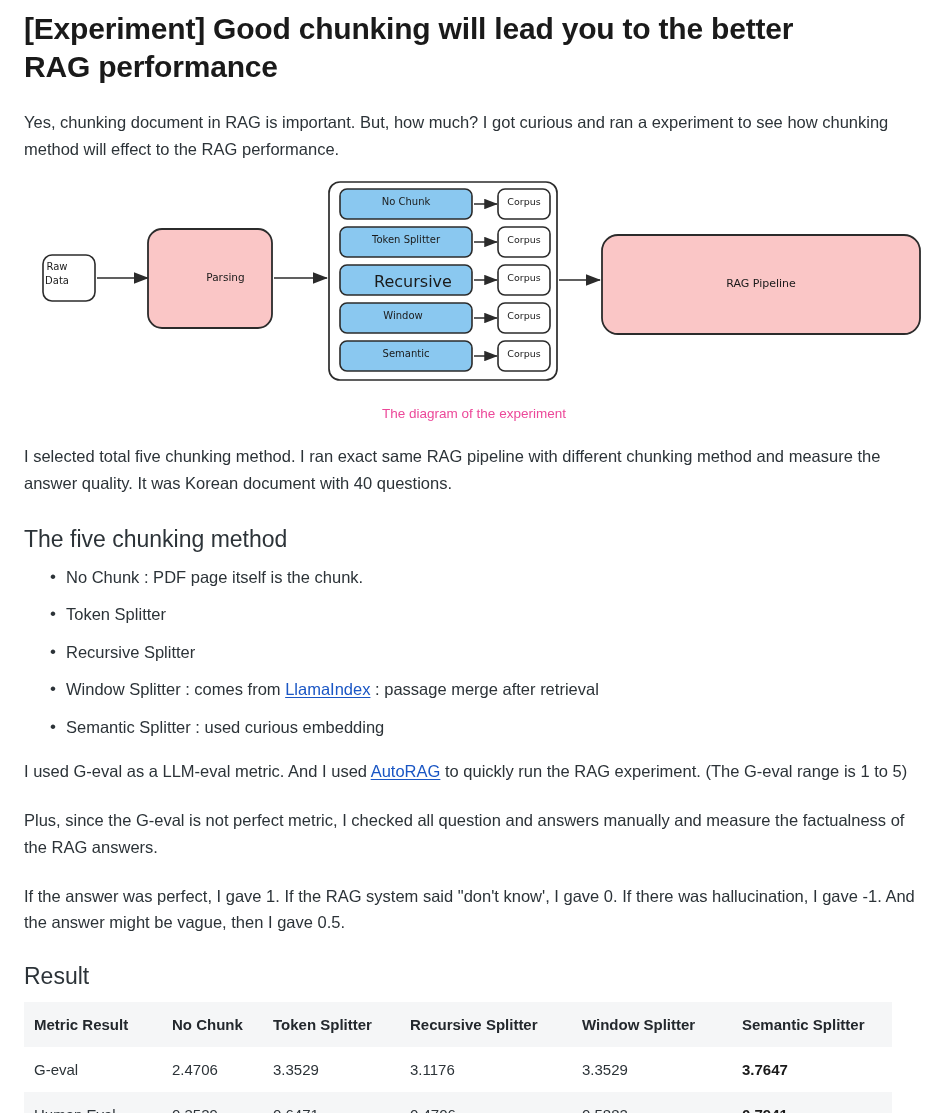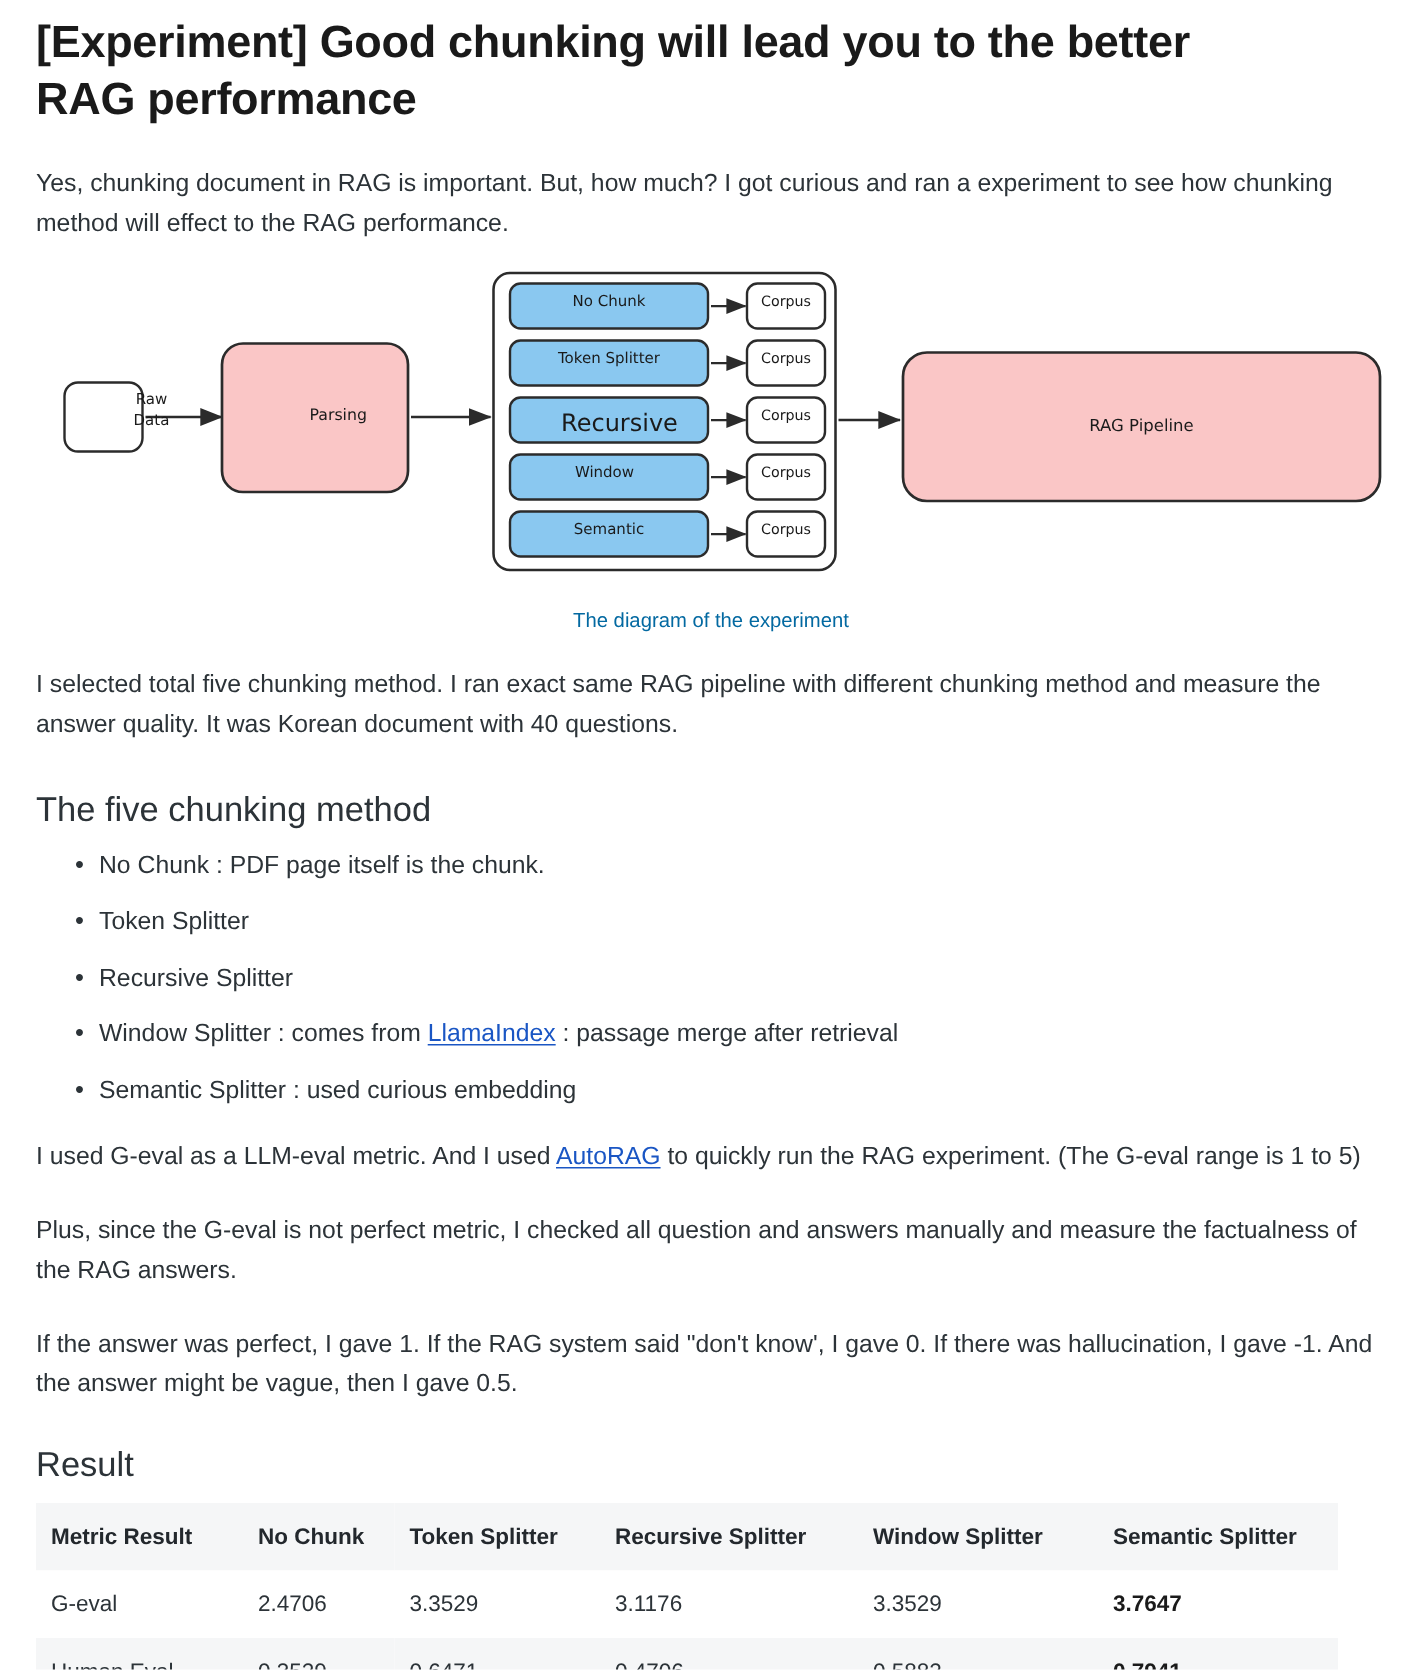--- a/index.html
+++ b/index.html
@@ -72,21 +72,21 @@
   .figure { margin: 16px 0 0 0; }
   .diagram-wrap {
     position: relative;
     width: 900px; height: 222px;
     margin: 0 auto 0 0;
   }
   .diagram-wrap svg { display: block; }
   .figcaption {
     text-align: center;
     font-size: 13.5px;
-    color: #0369a1;
+    color: #ec4899;
     margin-top: 6px;
     width: 900px;
   }
 
   
   table.result-table {
     border-collapse: collapse;
     width: 868px;
     margin-top: 8px;
     table-layout: fixed;
@@ -163,21 +163,21 @@
         <rect x="474" y="49" width="52" height="30" rx="7" ry="7" fill="#ffffff" stroke="#2b2b2b" stroke-width="1.6"></rect>
         <rect x="474" y="87" width="52" height="30" rx="7" ry="7" fill="#ffffff" stroke="#2b2b2b" stroke-width="1.6"></rect>
         <rect x="474" y="125" width="52" height="30" rx="7" ry="7" fill="#ffffff" stroke="#2b2b2b" stroke-width="1.6"></rect>
         <rect x="474" y="163" width="52" height="30" rx="7" ry="7" fill="#ffffff" stroke="#2b2b2b" stroke-width="1.6"></rect>
 
         <line x1="535" y1="102" x2="576" y2="102" stroke="#2b2b2b" stroke-width="1.7" marker-end="url(#arrowhead)"></line>
 
         <rect x="578" y="57" width="318" height="99" rx="16" ry="16" fill="#fac6c6" stroke="#2b2b2b" stroke-width="1.8"></rect>
       </svg>
 
-      <div style="position:absolute; left:19px; top:82px; width:28px; text-align:center; font-family:'DejaVu Sans',sans-serif; font-size:10px; color:#1a1a1a; line-height:1.35;margin-left:44px;">
+      <div style="position:absolute; left:19px; top:82px; width:28px; text-align:center; font-family:'DejaVu Sans',sans-serif; font-size:10px; color:#1a1a1a; line-height:1.35;">
         <div>Raw</div>
         <div>Data</div>
       </div>
 
       <div style="position:absolute; left:124px; top:93px; width:124px; text-align:center; font-family:'DejaVu Sans',sans-serif; font-size:10.5px; color:#1a1a1a;padding-left:31px;">Parsing</div>
 
       <div style="position:absolute; left:316px; top:18px; width:132px; text-align:center; font-family:'DejaVu Sans',sans-serif; font-size:10px; color:#1a1a1a;">No Chunk</div>
       <div style="position:absolute; left:316px; top:56px; width:132px; text-align:center; font-family:'DejaVu Sans',sans-serif; font-size:10px; color:#1a1a1a;">Token Splitter</div>
       <div style="position:absolute; left:316px; top:94px; width:146px; text-align:center; font-family:'DejaVu Sans',sans-serif; font-size:16px; color:#1a1a1a;">Recursive</div>
       <div style="position:absolute; left:316px; top:132px; width:126px; text-align:center; font-family:'DejaVu Sans',sans-serif; font-size:10px; color:#1a1a1a;">Window</div>

